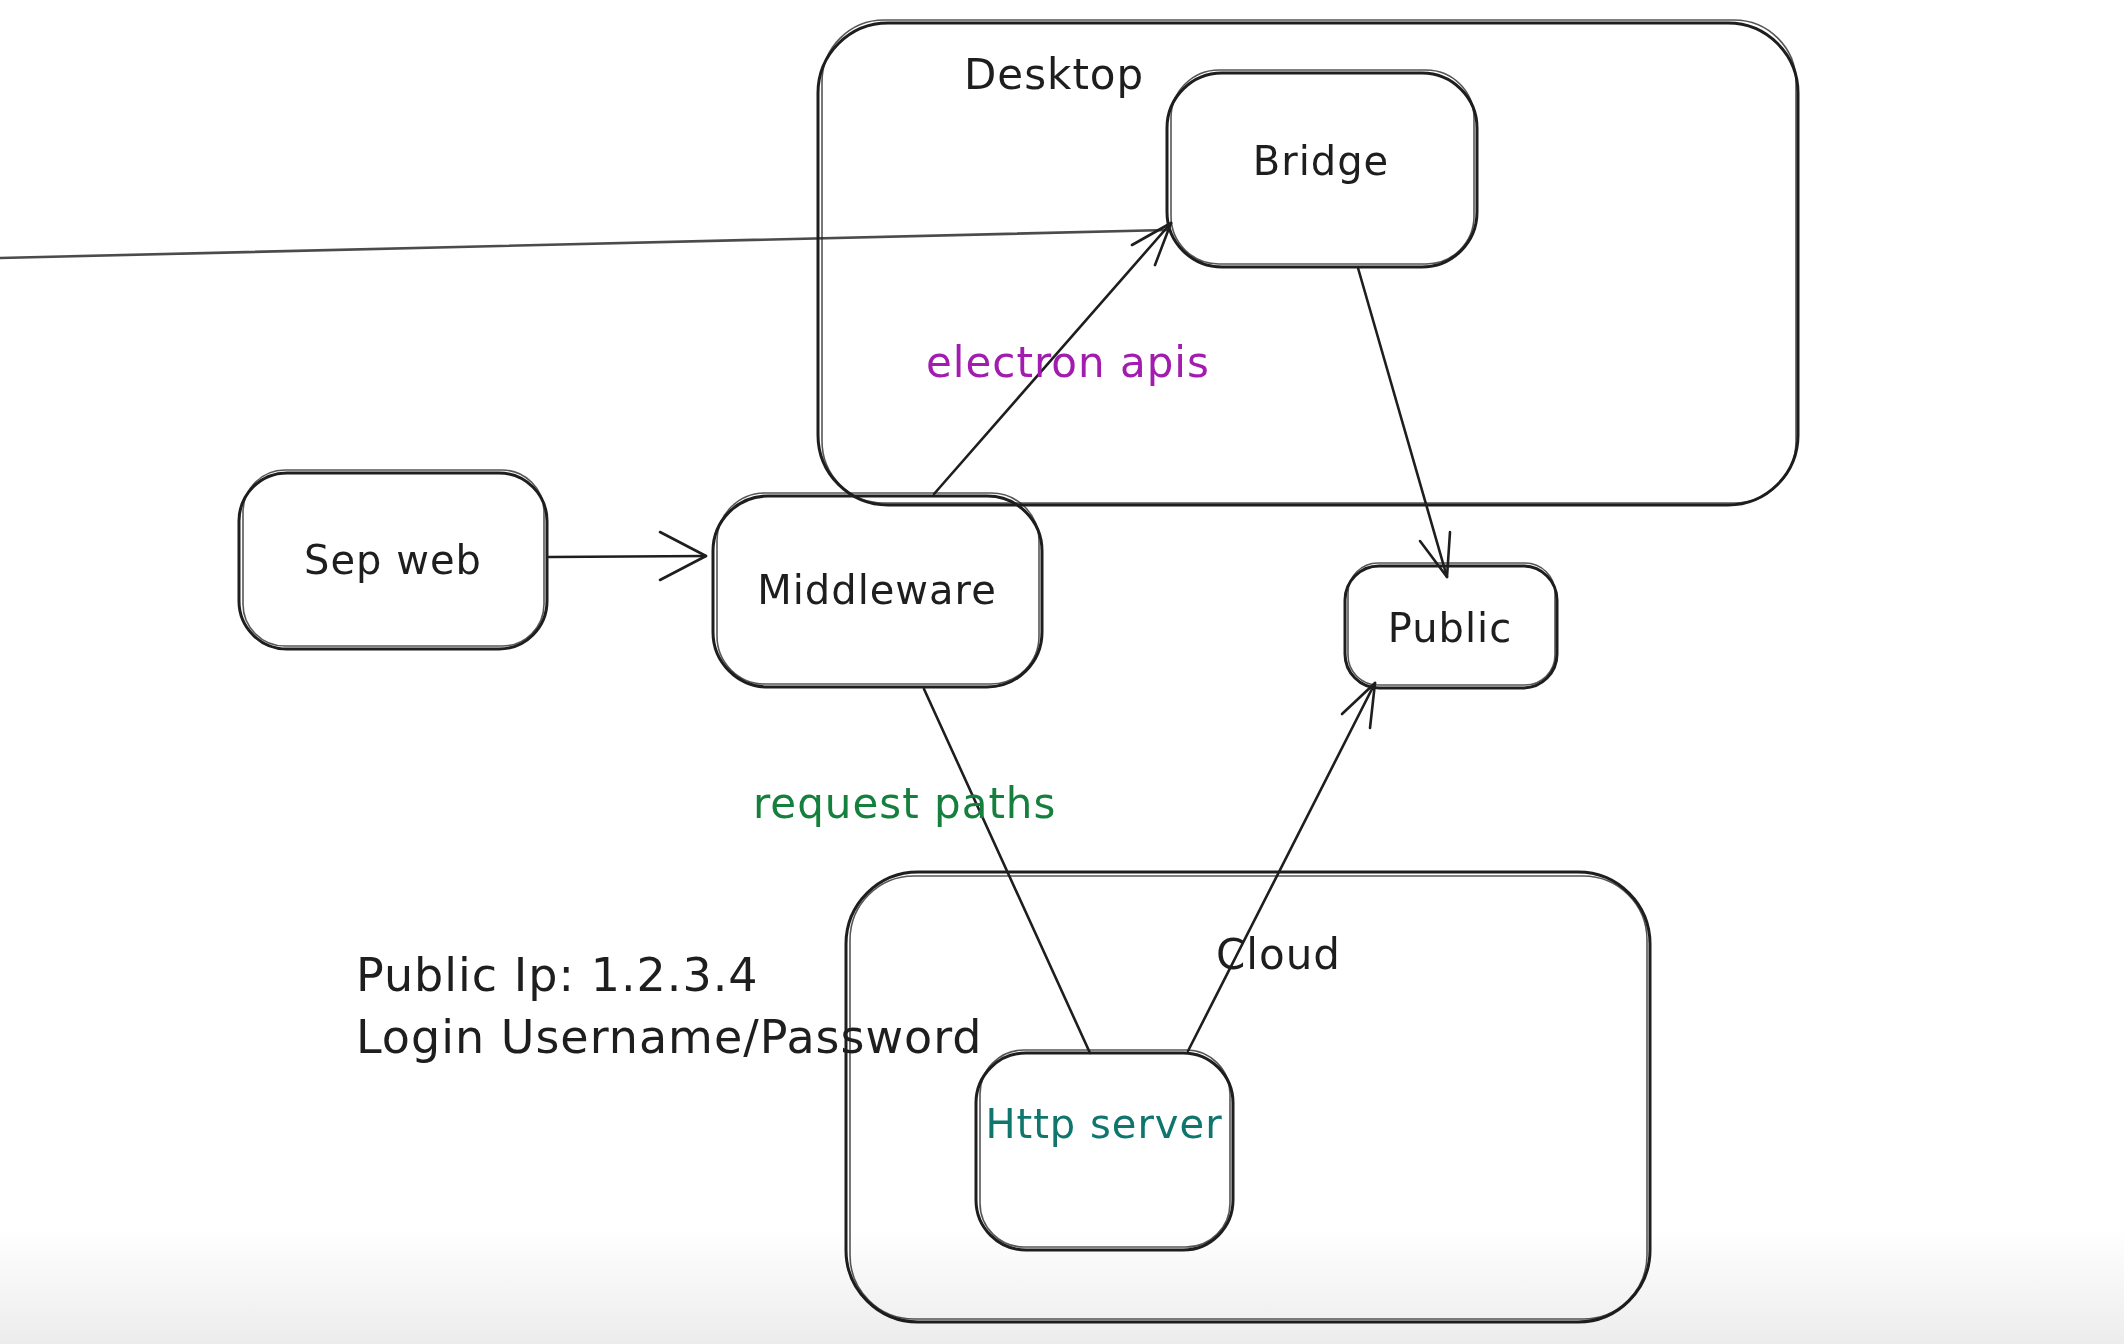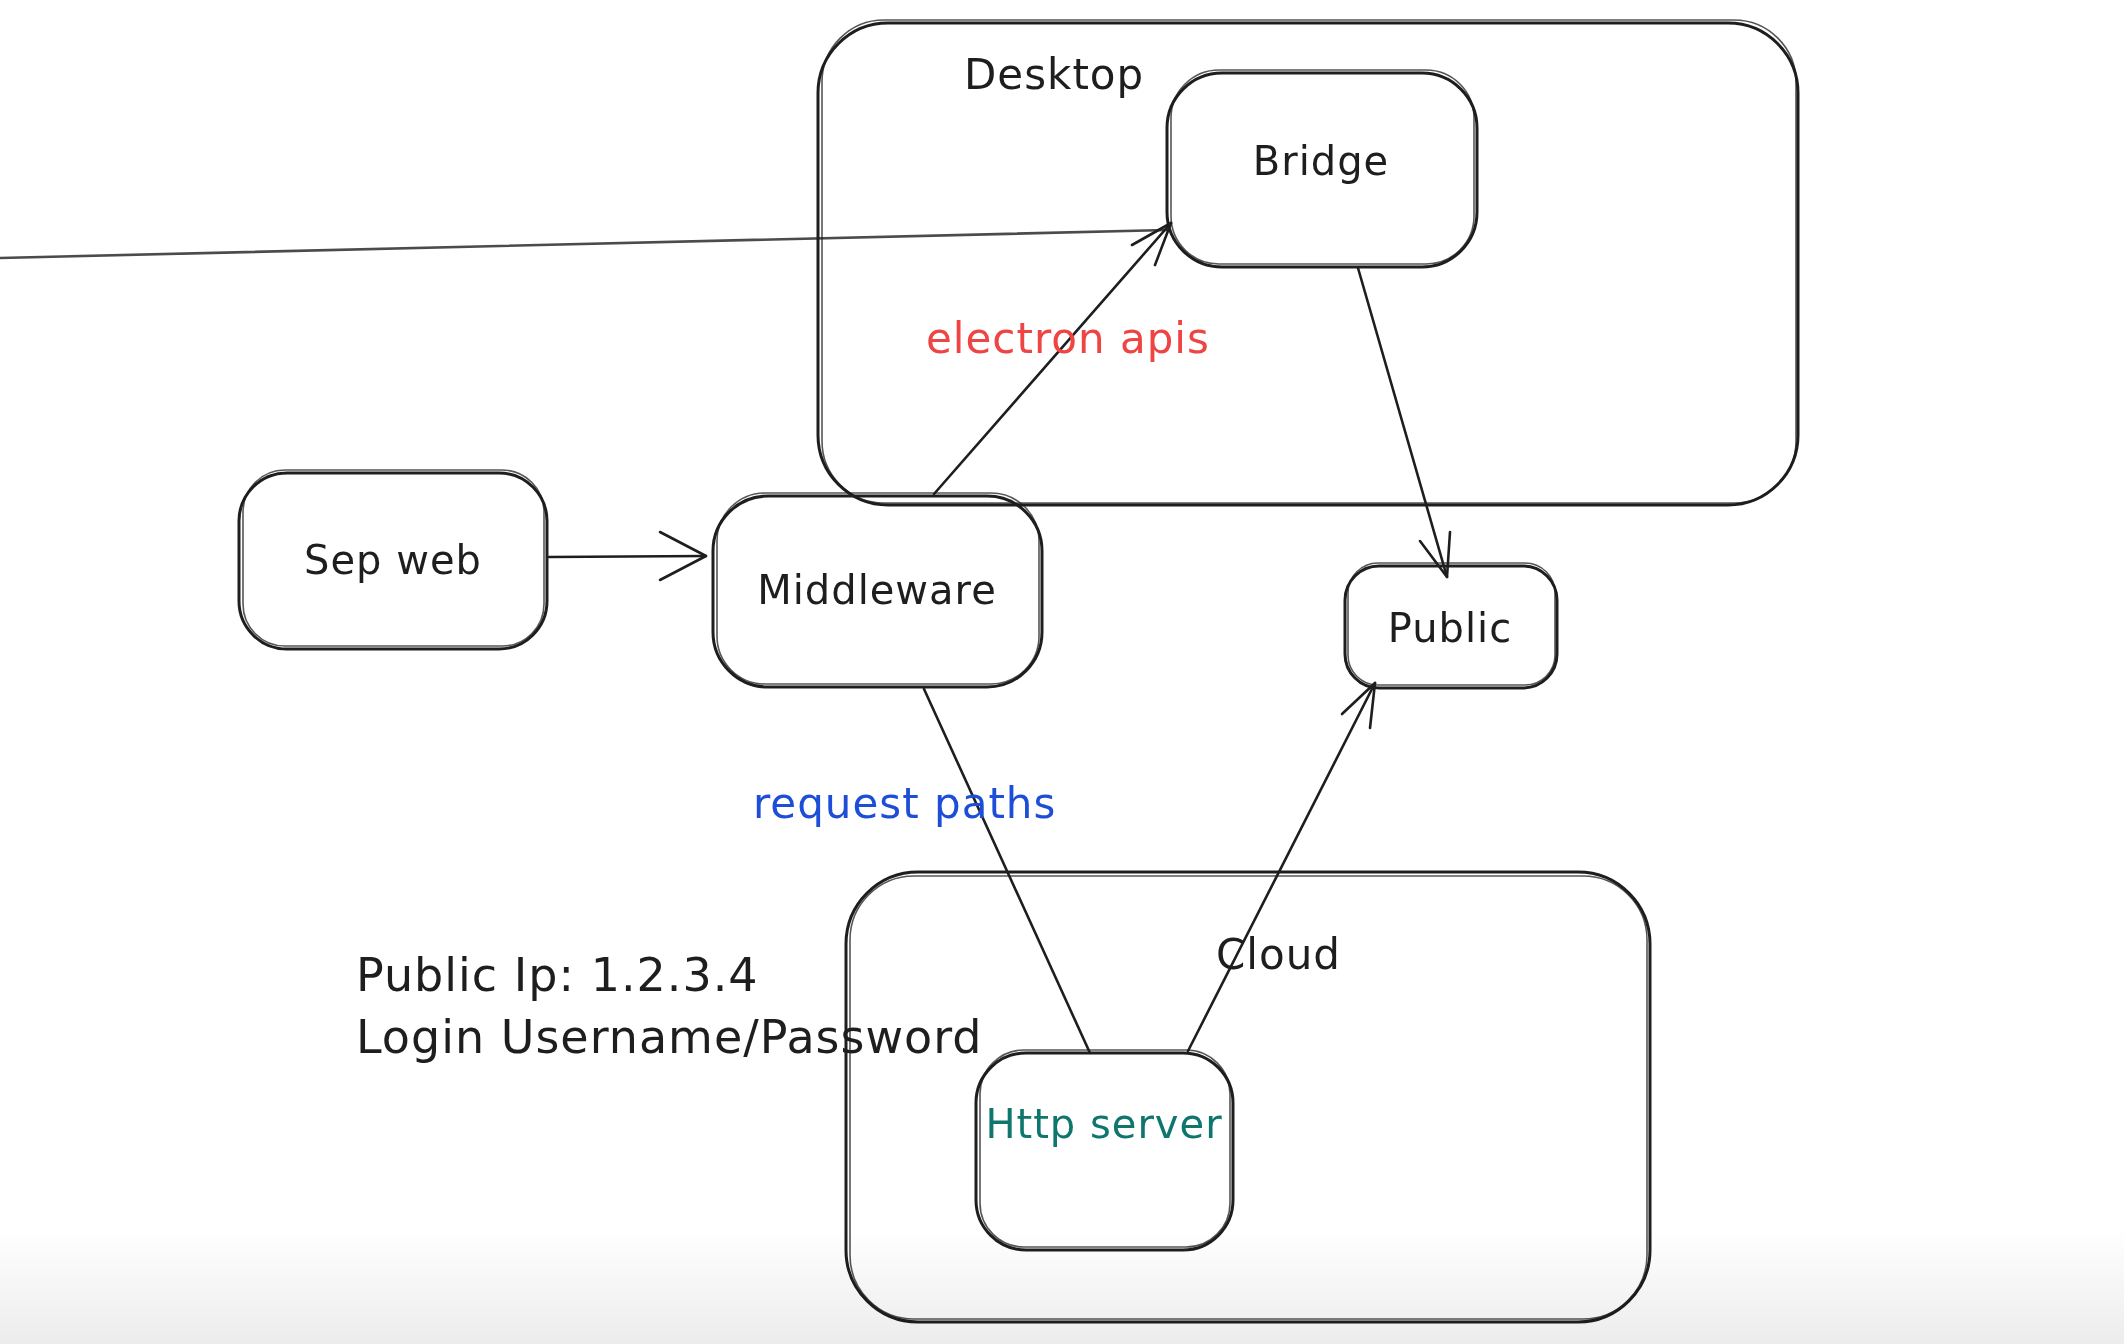--- a/index.html
+++ b/index.html
@@ -138,23 +138,23 @@
   <div class="label node-label" style="left: 393px; top: 560px; color: rgb(30, 30, 30);">Sep web</div>
 
   <div class="label node-label" style="left: 877px; top: 590px; color: rgb(30, 30, 30);">Middleware</div>
 
   <div class="label node-label" style="left: 1321px; top: 161px; color: rgb(30, 30, 30);">Bridge</div>
 
   <div class="label node-label" style="left: 1450px; top: 628px; color: rgb(30, 30, 30);">Public</div>
 
   <div class="label node-label" style="left: 1104px; top: 1124px; color: #0f766e;">Http server</div>
 
-  <div class="label edge-label" style="left: 926px; top: 314px; color: #ef4444;">electron apis</div>
+  <div class="label edge-label" style="left: 926px; top: 338px; color: #a21caf;">electron apis</div>
 
-  <div class="label edge-label" style="left: 753px; top: 779px; color: #1d4ed8;">request paths</div>
+  <div class="label edge-label" style="left: 753px; top: 779px; color: #15803d;">request paths</div>
 
   <div class="notes" style="color: rgb(30, 30, 30);">
     <div>Public Ip: 1.2.3.4</div>
     <div>Login Username/Password</div>
   </div>
 
   <div class="bottom-fade"></div>
 </div>
 
 </body></html>

